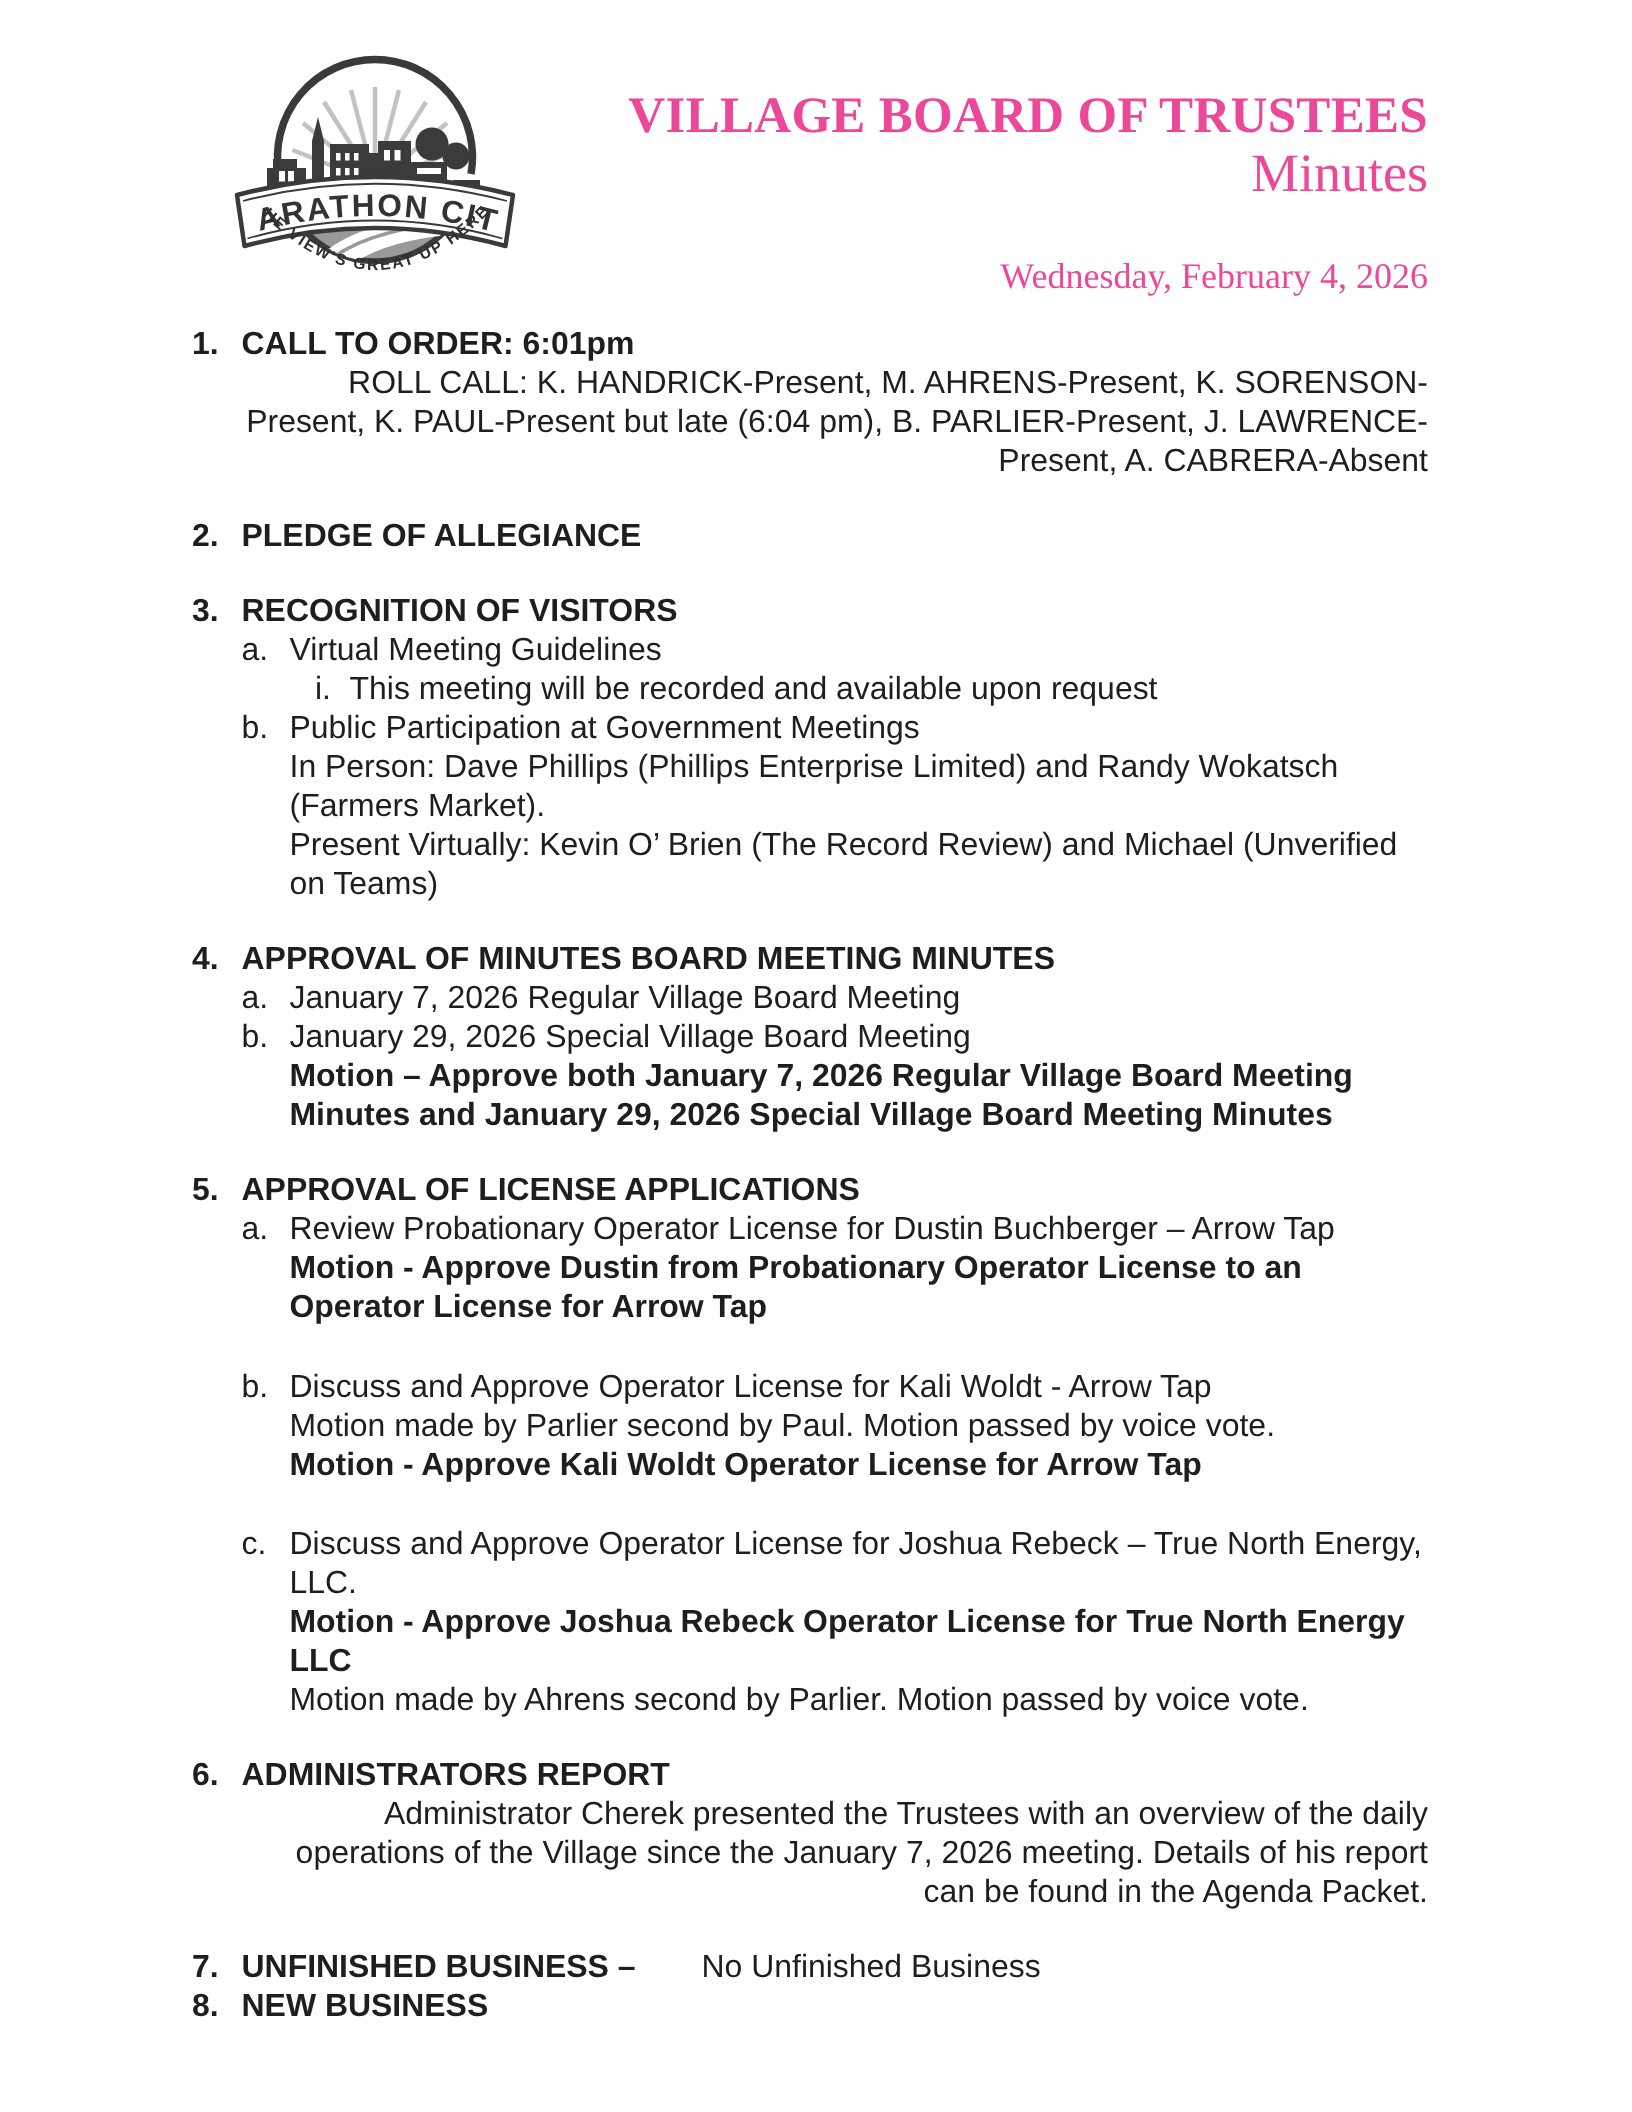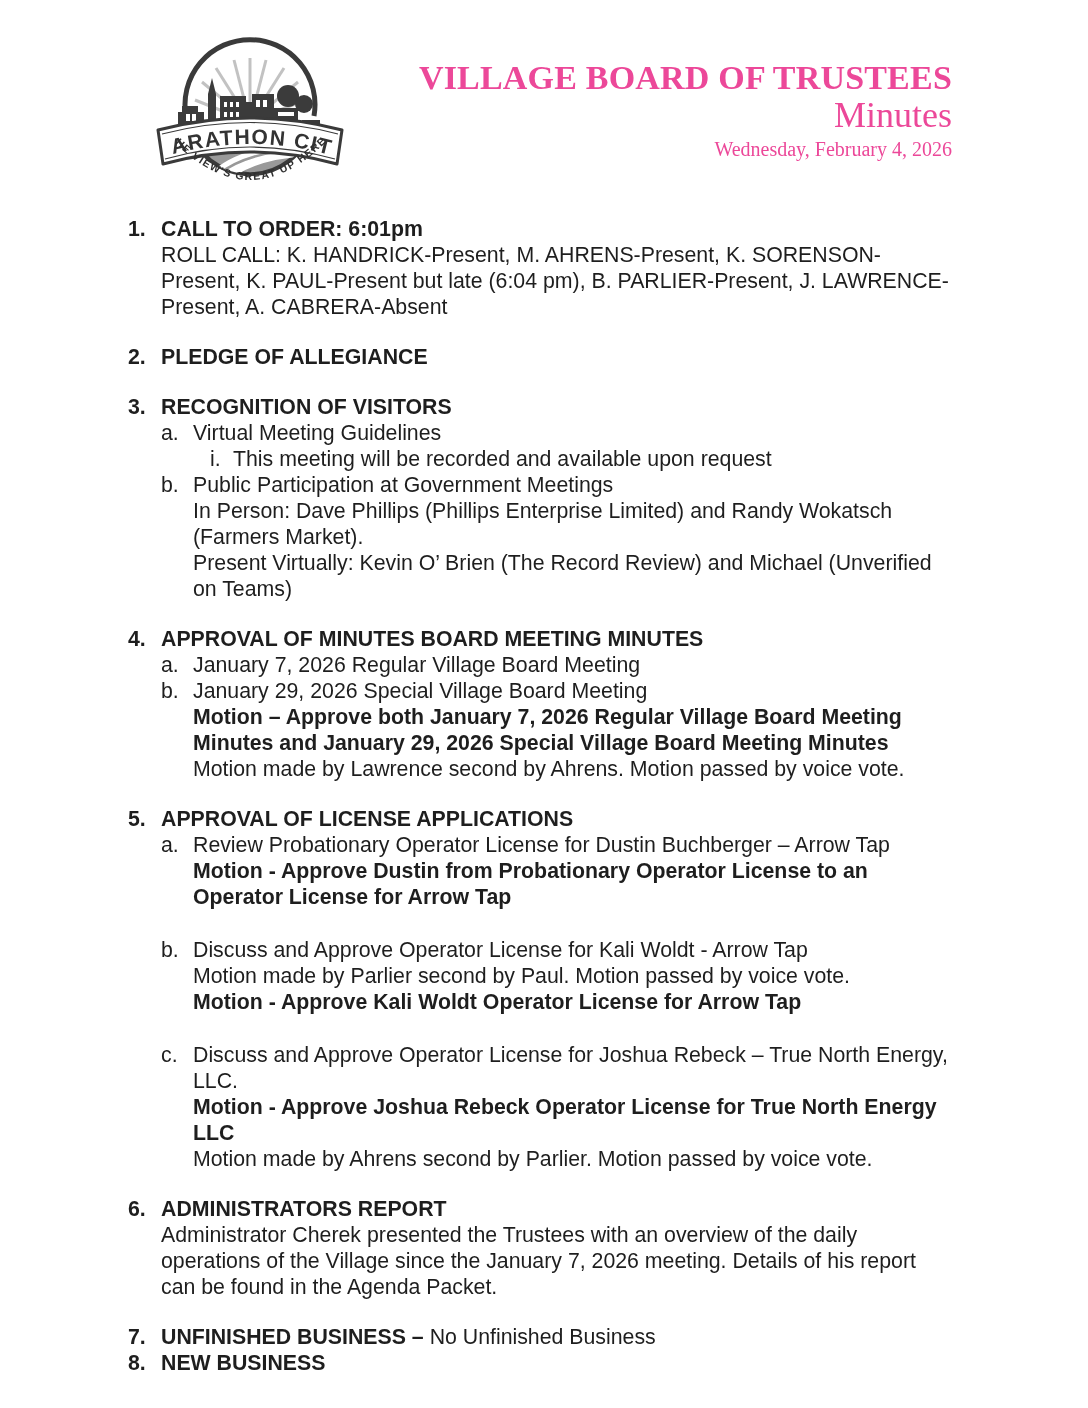--- a/index.html
+++ b/index.html
@@ -13,35 +13,35 @@
   }
 
   
   .logo-wrap { position:absolute; left:150px; top:34px; width:200px; height:172px; }
   .title-block {
     position:absolute; top:58px; right:136px; text-align:right;
     font-family:"Liberation Serif", serif; color:#ec4899;
   }
   .doc-title   { font-size:34px; font-weight:bold; line-height:40px; letter-spacing:.2px; white-space:nowrap; }
   .doc-subtitle{ font-size:36px; line-height:34px; }
-  .doc-date    { font-size:20px; line-height:35px; white-space:nowrap; }
+  .doc-date    { font-size:24px; line-height:35px; white-space:nowrap;margin-top:36px; }
 
   
   .content {
     position:absolute; left:128px; top:216px; width:824px;
     font-size:21.3px; line-height:26px; color:#1e1e1e;
   }
   .section { margin-bottom:24px; }
   .section.tight { margin-bottom:0; }
   .sec-head { position:relative; padding-left:33px; font-weight:bold; }
   .sec-num  { position:absolute; left:0; }
-  .sec-head-rest { font-weight:normal; }
+  .sec-head-rest { font-weight:normal;margin-left:38px; }
 
   .item { position:relative; }
-  .item.lvl0 { padding-left:33px; }
+  .item.lvl0 { padding-left:33px;text-align:right; }
   .item.lvl1 { padding-left:65px; }
   .item.lvl2 { padding-left:105px; }
   .item.lvl1 > .marker { left:33px; }
   .item.lvl2 > .marker { left:82px; }
   .marker { position:absolute; }
   .item.bold { font-weight:bold; }
   .item.gap  { margin-top:27px; }
 </style>
 </head>
 <body>
@@ -151,21 +151,20 @@
     </div>
 
     <div class="section">
       <div class="sec-head">
         <span class="sec-num">4.</span><span class="sec-head-bold">APPROVAL OF MINUTES BOARD MEETING MINUTES</span><span class="sec-head-rest"></span>
       </div>
       <div class="sec-items">
           <div class="item lvl1"><span class="marker">a.</span><span>January 7, 2026 Regular Village Board Meeting</span></div>
           <div class="item lvl1"><span class="marker">b.</span><span>January 29, 2026 Special Village Board Meeting</span></div>
           <div class="item lvl1 bold"><span>Motion – Approve both January 7, 2026 Regular Village Board Meeting Minutes and January 29, 2026 Special Village Board Meeting Minutes</span></div>
-          <div class="item lvl1"><span>Motion made by Lawrence second by Ahrens. Motion passed by voice vote.</span></div>
         </div>
     </div>
 
     <div class="section">
       <div class="sec-head">
         <span class="sec-num">5.</span><span class="sec-head-bold">APPROVAL OF LICENSE APPLICATIONS</span><span class="sec-head-rest"></span>
       </div>
       <div class="sec-items">
           <div class="item lvl1"><span class="marker">a.</span><span>Review Probationary Operator License for Dustin Buchberger – Arrow Tap</span></div>
           <div class="item lvl1 bold"><span>Motion - Approve Dustin from Probationary Operator License to an Operator License for Arrow Tap</span></div>

